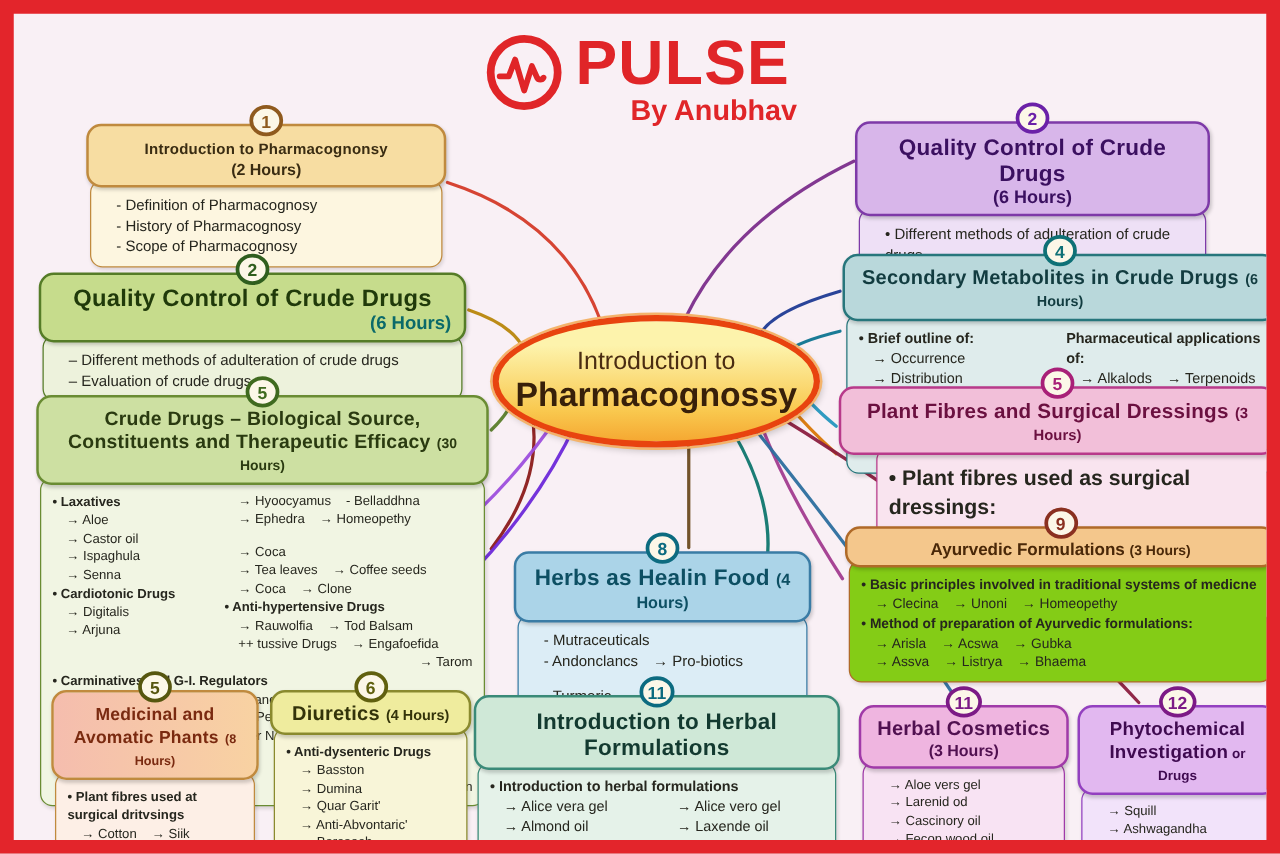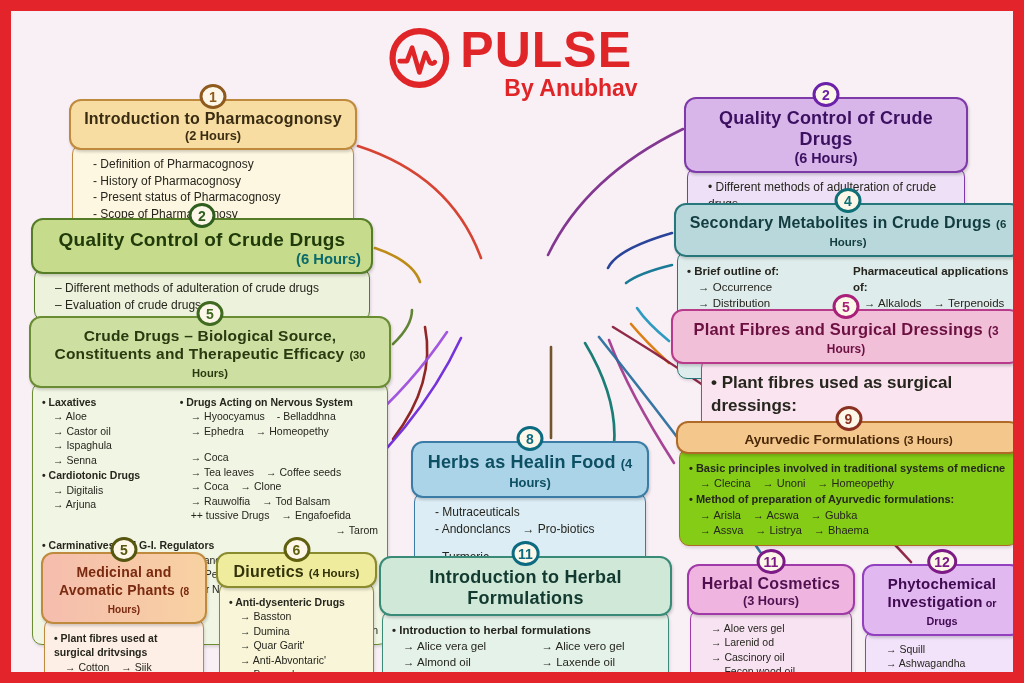--- a/index.html
+++ b/index.html
@@ -74,34 +74,35 @@
     <svg viewBox="0 0 64 64">
       <circle cx="32" cy="32" r="26" fill="none" stroke="#e02528" stroke-width="6"></circle>
       <path d="M13 35 h7 l5 -13 l7 24 l6 -19 l4 9 c1 2 4 2 5 0" fill="none" stroke="#e02528" stroke-width="4.5" stroke-linecap="round" stroke-linejoin="round"></path>
     </svg>
     <div class="logo-text">
       <span class="logo-title" style="color: rgb(224, 37, 40);">PULSE</span>
       <span class="logo-sub" style="color: rgb(224, 37, 40);">By Anubhav</span>
     </div>
   </div>
 
+  <div class="center-node">
+    <span class="center-l1">Introduction to</span>
+    <span class="center-l2">Pharmacognossy</span>
+  </div>
 
   <div id="boxes">
       <div class="box" style="left: 58px; top: 88px; width: 288px;">
         <div class="badge" style="border-color: rgb(143, 90, 30); color: rgb(143, 90, 30);">1</div>
-        <div class="head" style="background: rgb(247, 221, 162); border-color: rgb(192, 138, 62); color: rgb(58, 44, 18);"><span class="t" style="font-size: 16px;">Introduction to Pharmacognonsy</span><span class="hrs" style="color: rgb(58, 44, 18); display: block; font-size: 12.8px;">(2 Hours)</span></div>
+        <div class="head" style="background: rgb(247, 221, 162); border-color: rgb(192, 138, 62); color: rgb(58, 44, 18);"><span class="t" style="font-size: 12px;">Introduction to Pharmacognonsy</span><span class="hrs" style="color: rgb(58, 44, 18); display: block; font-size: 12.8px;">(2 Hours)</span></div>
         <div class="bd" style="background: rgb(253, 246, 224); border-color: rgb(192, 138, 62); font-size: 12px;">
           <div class="row i">
             <span class="c">- Definition of Pharmacognosy</span>
           </div>
           <div class="row i">
             <span class="c">- History of Pharmacognosy</span>
-          </div>
-          <div class="row i">
-            <span class="c">- Present status of Pharmacognosy</span>
           </div>
           <div class="row i">
             <span class="c">- Scope of Pharmacognosy</span>
           </div>
         </div>
       </div>
       <div class="box" style="left: 20px; top: 207px; width: 342px;">
         <div class="badge" style="border-color: rgb(47, 94, 30); color: rgb(47, 94, 30);">2</div>
         <div class="head" style="background: rgb(198, 220, 140); border-color: rgb(85, 124, 39); color: rgb(32, 58, 10);"><span class="t" style="font-size: 19px;">Quality Control of Crude Drugs</span><span class="hrs" style="color: rgb(11, 106, 106); display: block; text-align: right; font-size: 14.82px;">(6 Hours)</span></div>
         <div class="bd" style="background: rgb(237, 242, 220); border-color: rgb(85, 124, 39); font-size: 12px;">
@@ -138,39 +139,39 @@
                 <span class="c">• Cardiotonic Drugs</span>
               </div>
               <div class="row i">
                 <span class="c">→ Digitalis</span>
               </div>
               <div class="row i">
                 <span class="c">→ Arjuna</span>
               </div>
             </div>
             <div class="col">
-              <div class="row hd">
-                <span class="c">• Drugs Acting on Nervous System</span>
-              </div>
               <div class="row i">
                 <span class="c">→ Hyoocyamus</span>
                 <span class="c">- Belladdhna</span>
               </div>
               <div class="row i">
                 <span class="c">→ Ephedra</span>
                 <span class="c">→ Homeopethy</span>
                 <span class="c">→ Coca</span>
               </div>
               <div class="row i">
                 <span class="c">→ Tea leaves</span>
                 <span class="c">→ Coffee seeds</span>
               </div>
               <div class="row i">
                 <span class="c">→ Coca</span>
                 <span class="c">→ Clone</span>
+              </div>
+              <div class="row hd">
+                <span class="c">• Anti-hypertensive Drugs</span>
               </div>
               <div class="row i">
                 <span class="c">→ Rauwolfia</span>
                 <span class="c">→ Tod Balsam</span>
               </div>
               <div class="row i">
                 <span class="c">++ tussive Drugs</span>
                 <span class="c">→ Engafoefida</span>
               </div>
               <div class="row i" style="justify-content: flex-end;">

